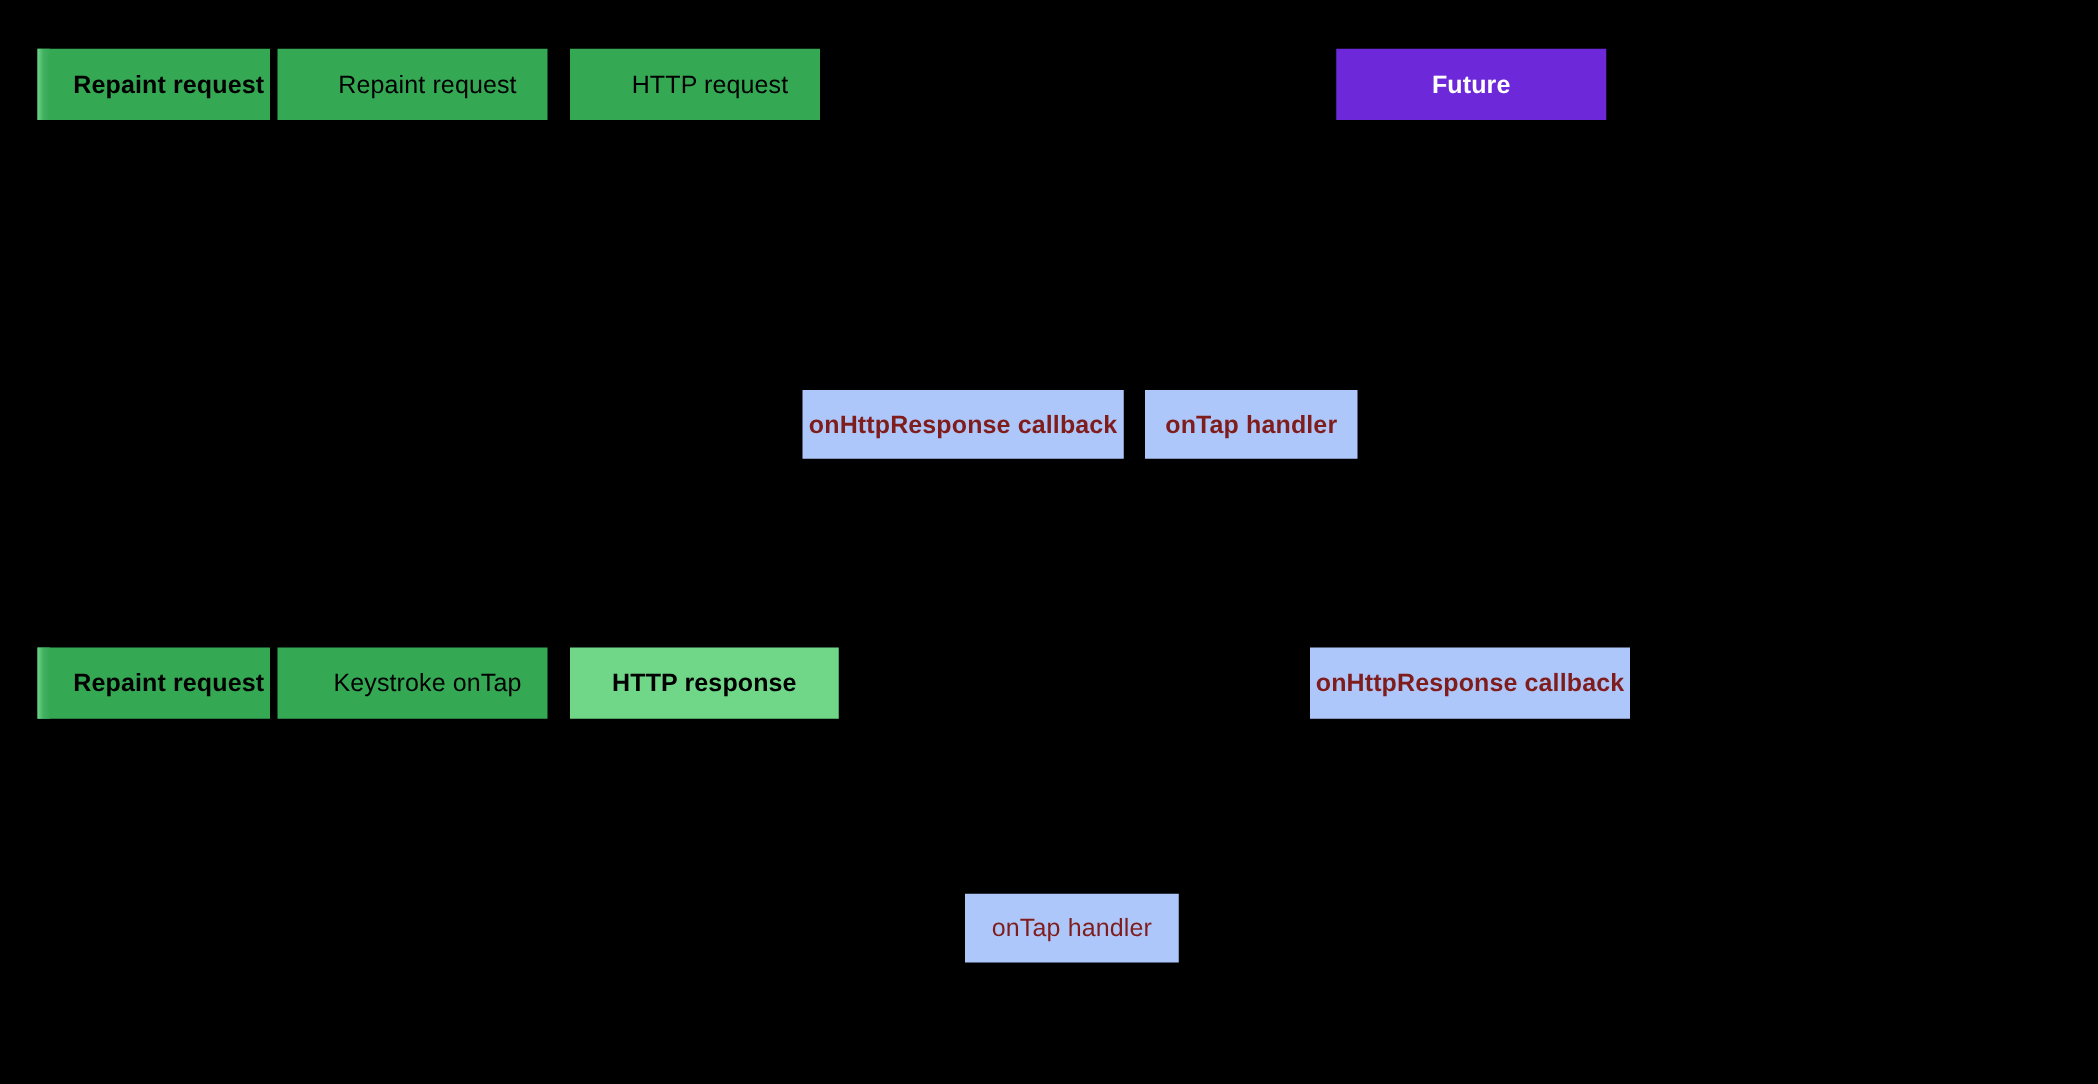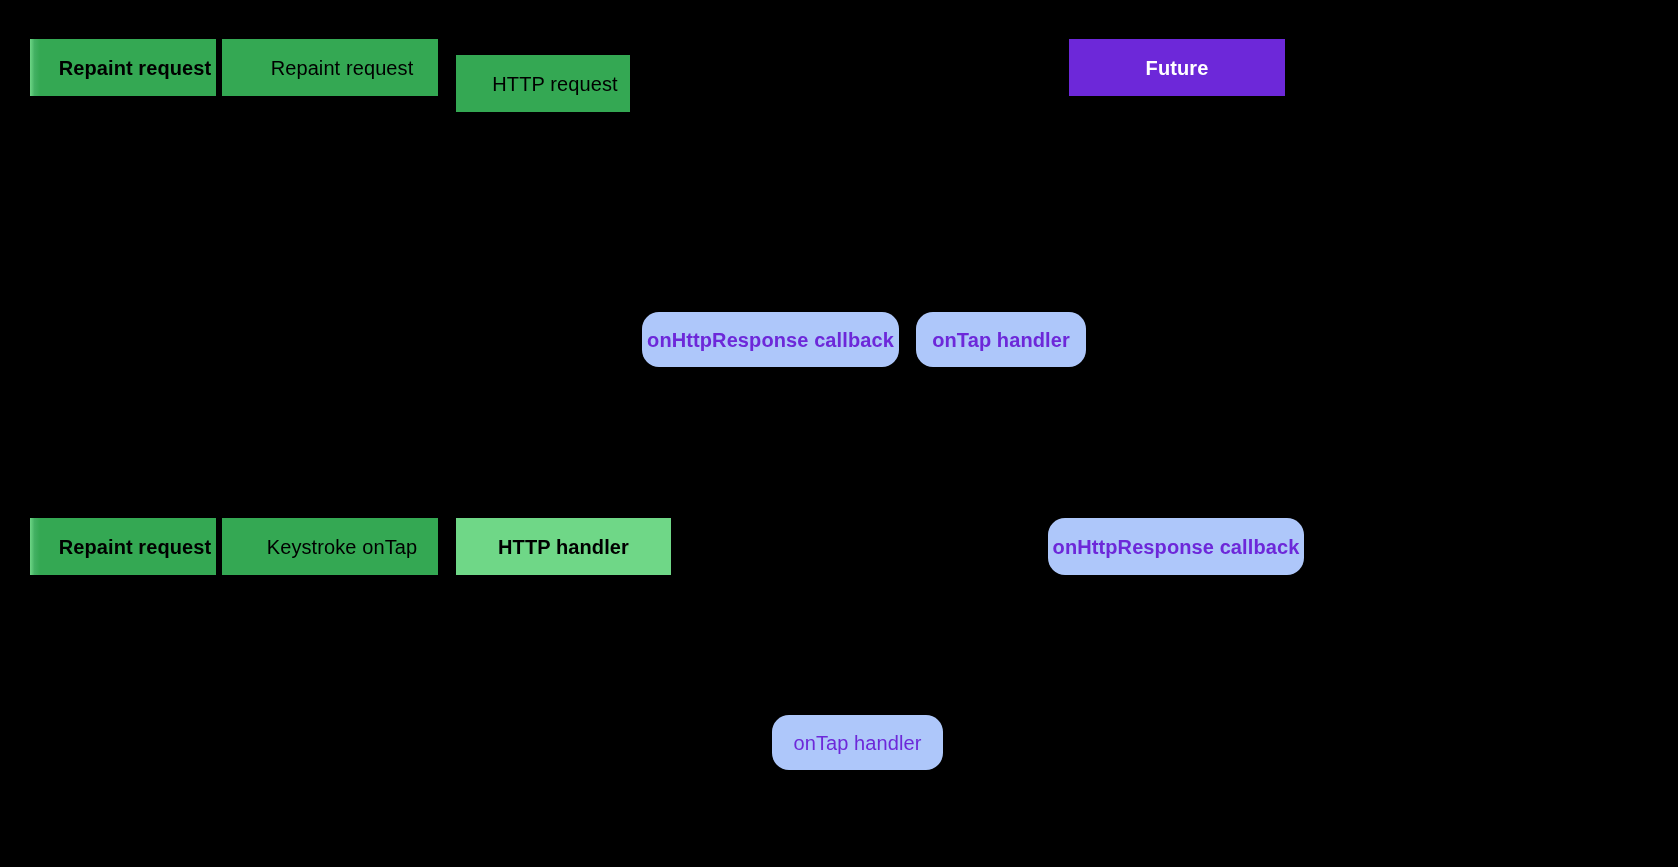--- a/index.html
+++ b/index.html
@@ -44,22 +44,21 @@
   .n-green-light {
     background: #6FD787;
     color: #000000;
   }
   .n-blue {
     background: #6d28d9;
     color: #FFFFFF;
   }
   .n-blue-light {
     background: #AEC7FA;
-    color: #6d28d9;
-    border-radius: 17px;
+    color: #7f1d1d;
   }
   
   .w-bold .node-label { font-weight: bold; }
   .w-normal .node-label { font-weight: normal; }
   
   .edge-left::before {
     content: "";
     position: absolute;
     left: 0;
     top: 0;
@@ -73,21 +72,21 @@
 <body>
 
 <div id="canvas">
     <div style="position: absolute; left: 0px; top: 39px; height: 57px; width: 100%;">
       <div class="node n-green w-bold edge-left" style="left: 30px; top: 0px; width: 186px; height: 57px;">
         <span class="node-label">Repaint request</span>
       </div>
       <div class="node n-green w-normal" style="left: 222px; top: 0px; width: 216px; height: 57px;">
         <span class="node-label">Repaint request</span>
       </div>
-      <div class="node n-green w-normal" style="left: 456px; top: 16px; width: 174px; height: 57px;">
+      <div class="node n-green w-normal" style="left: 456px; top: 0px; width: 200px; height: 57px;">
         <span class="node-label">HTTP request</span>
       </div>
       <div class="node n-blue w-bold" style="left: 1069px; top: 0px; width: 216px; height: 57px;">
         <span class="node-label">Future</span>
       </div>
     </div>
     <div style="position: absolute; left: 0px; top: 312px; height: 55px; width: 100%;">
       <div class="node n-blue-light w-bold" style="left: 642px; top: 0px; width: 257px; height: 55px;">
         <span class="node-label">onHttpResponse callback</span>
       </div>
@@ -96,21 +95,21 @@
       </div>
     </div>
     <div style="position: absolute; left: 0px; top: 518px; height: 57px; width: 100%;">
       <div class="node n-green w-bold edge-left" style="left: 30px; top: 0px; width: 186px; height: 57px;">
         <span class="node-label">Repaint request</span>
       </div>
       <div class="node n-green w-normal" style="left: 222px; top: 0px; width: 216px; height: 57px;">
         <span class="node-label">Keystroke onTap</span>
       </div>
       <div class="node n-green-light w-bold" style="left: 456px; top: 0px; width: 215px; height: 57px;">
-        <span class="node-label">HTTP handler</span>
+        <span class="node-label">HTTP response</span>
       </div>
       <div class="node n-blue-light w-bold" style="left: 1048px; top: 0px; width: 256px; height: 57px;">
         <span class="node-label">onHttpResponse callback</span>
       </div>
     </div>
     <div style="position: absolute; left: 0px; top: 715px; height: 55px; width: 100%;">
       <div class="node n-blue-light w-normal" style="left: 772px; top: 0px; width: 171px; height: 55px;">
         <span class="node-label">onTap handler</span>
       </div>
     </div>

